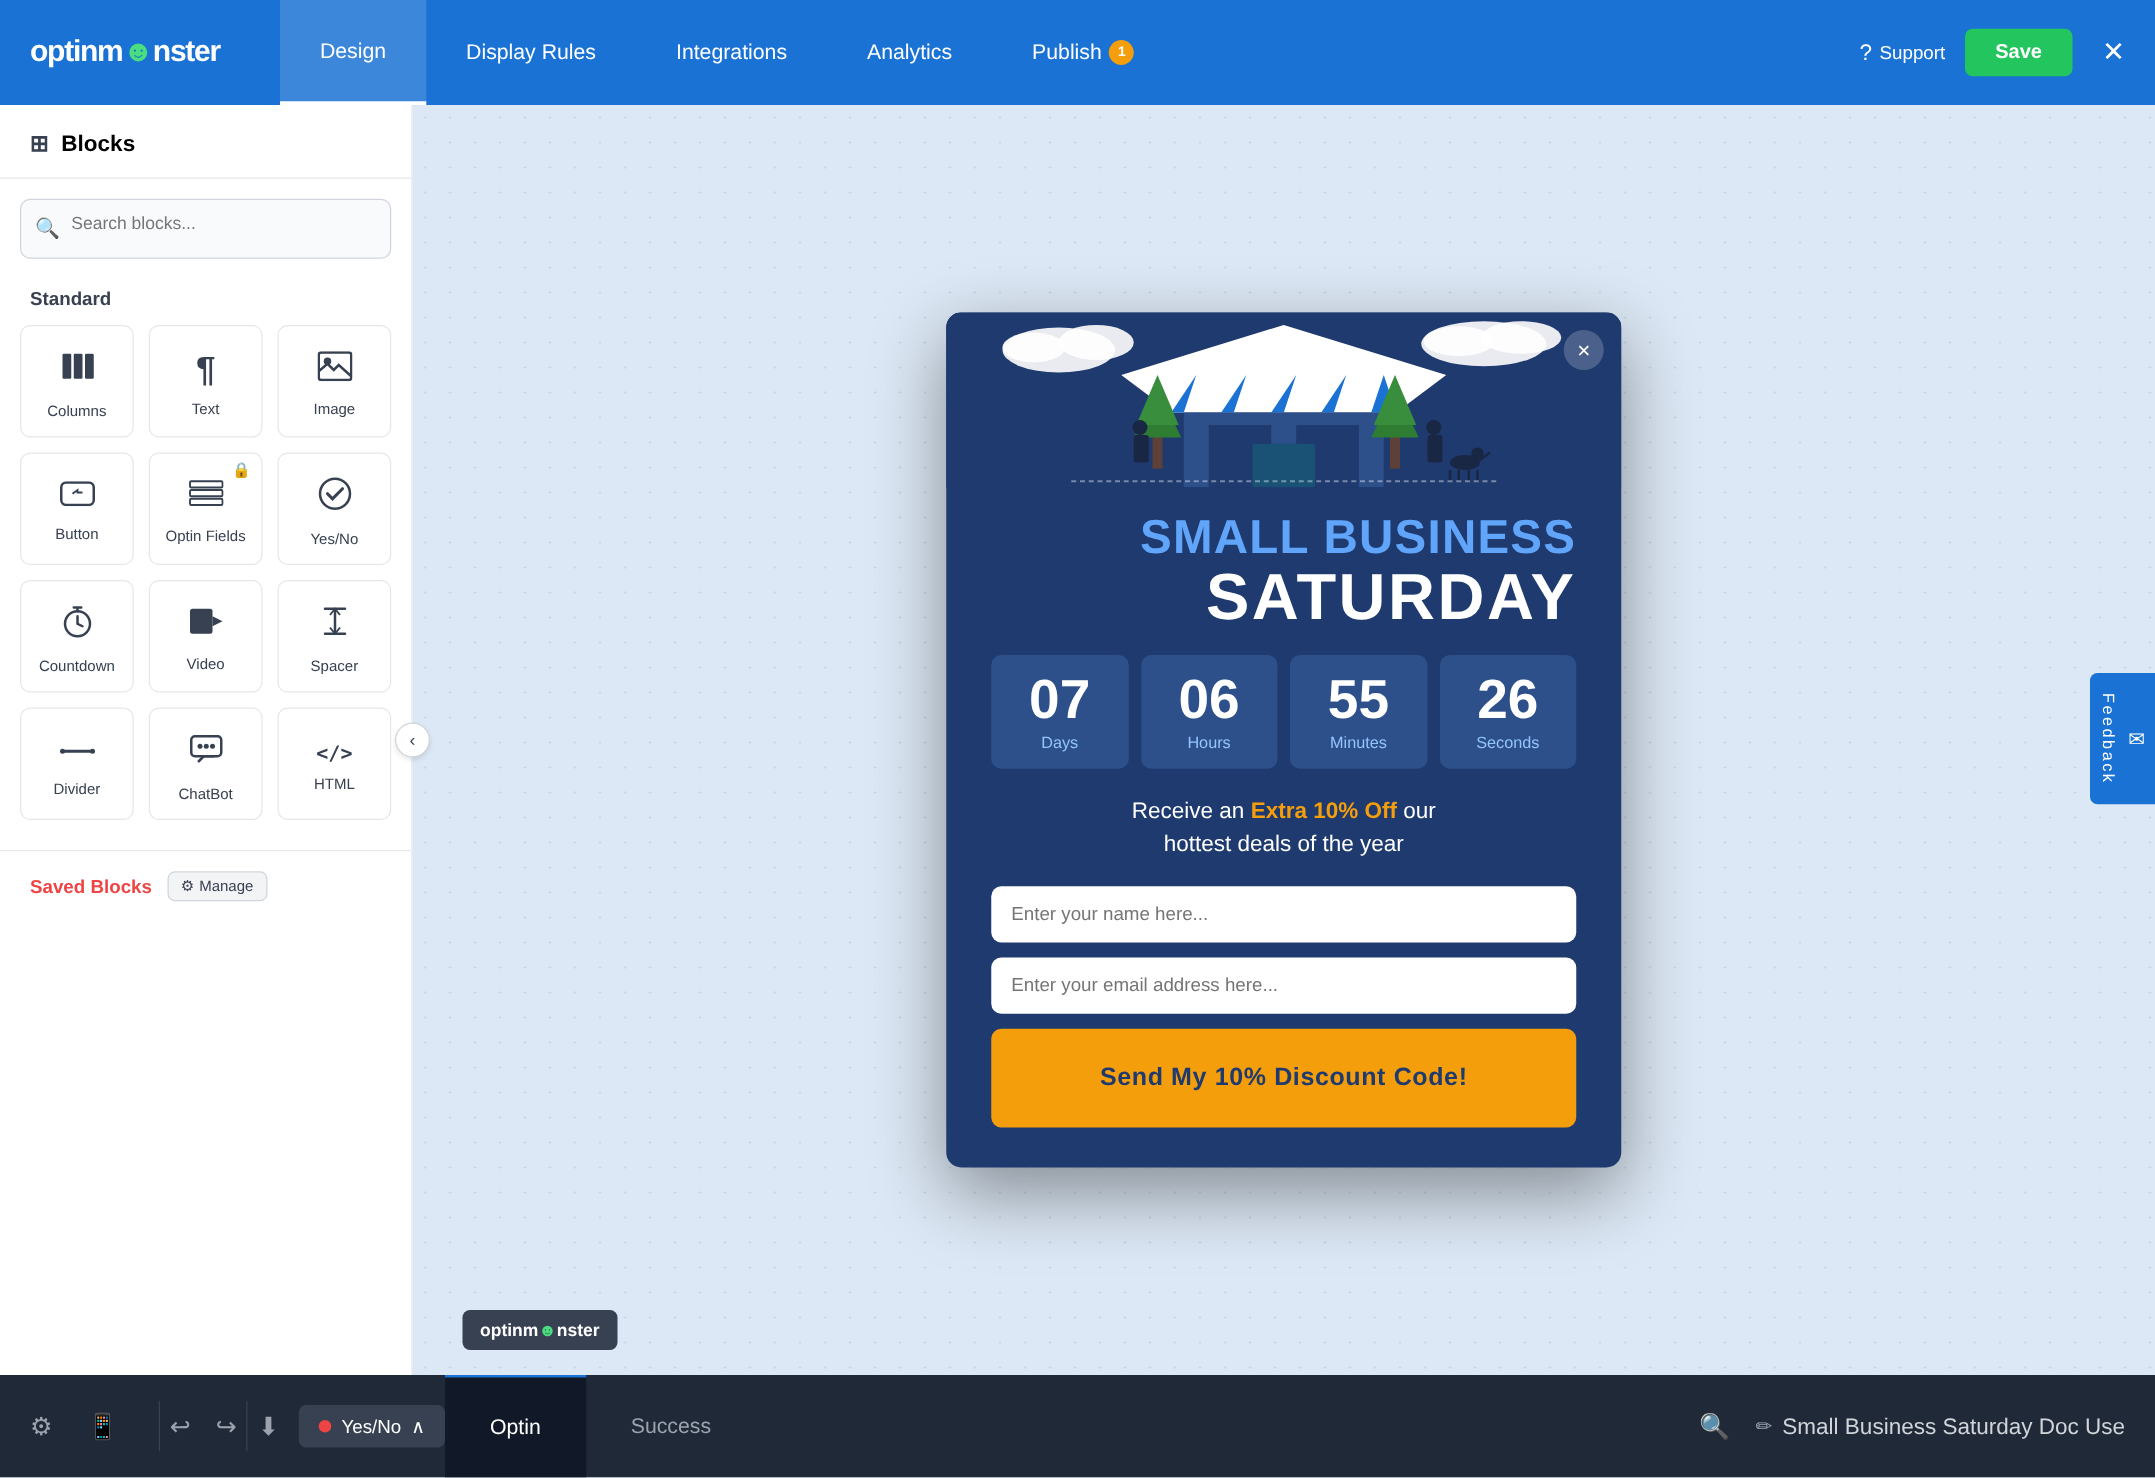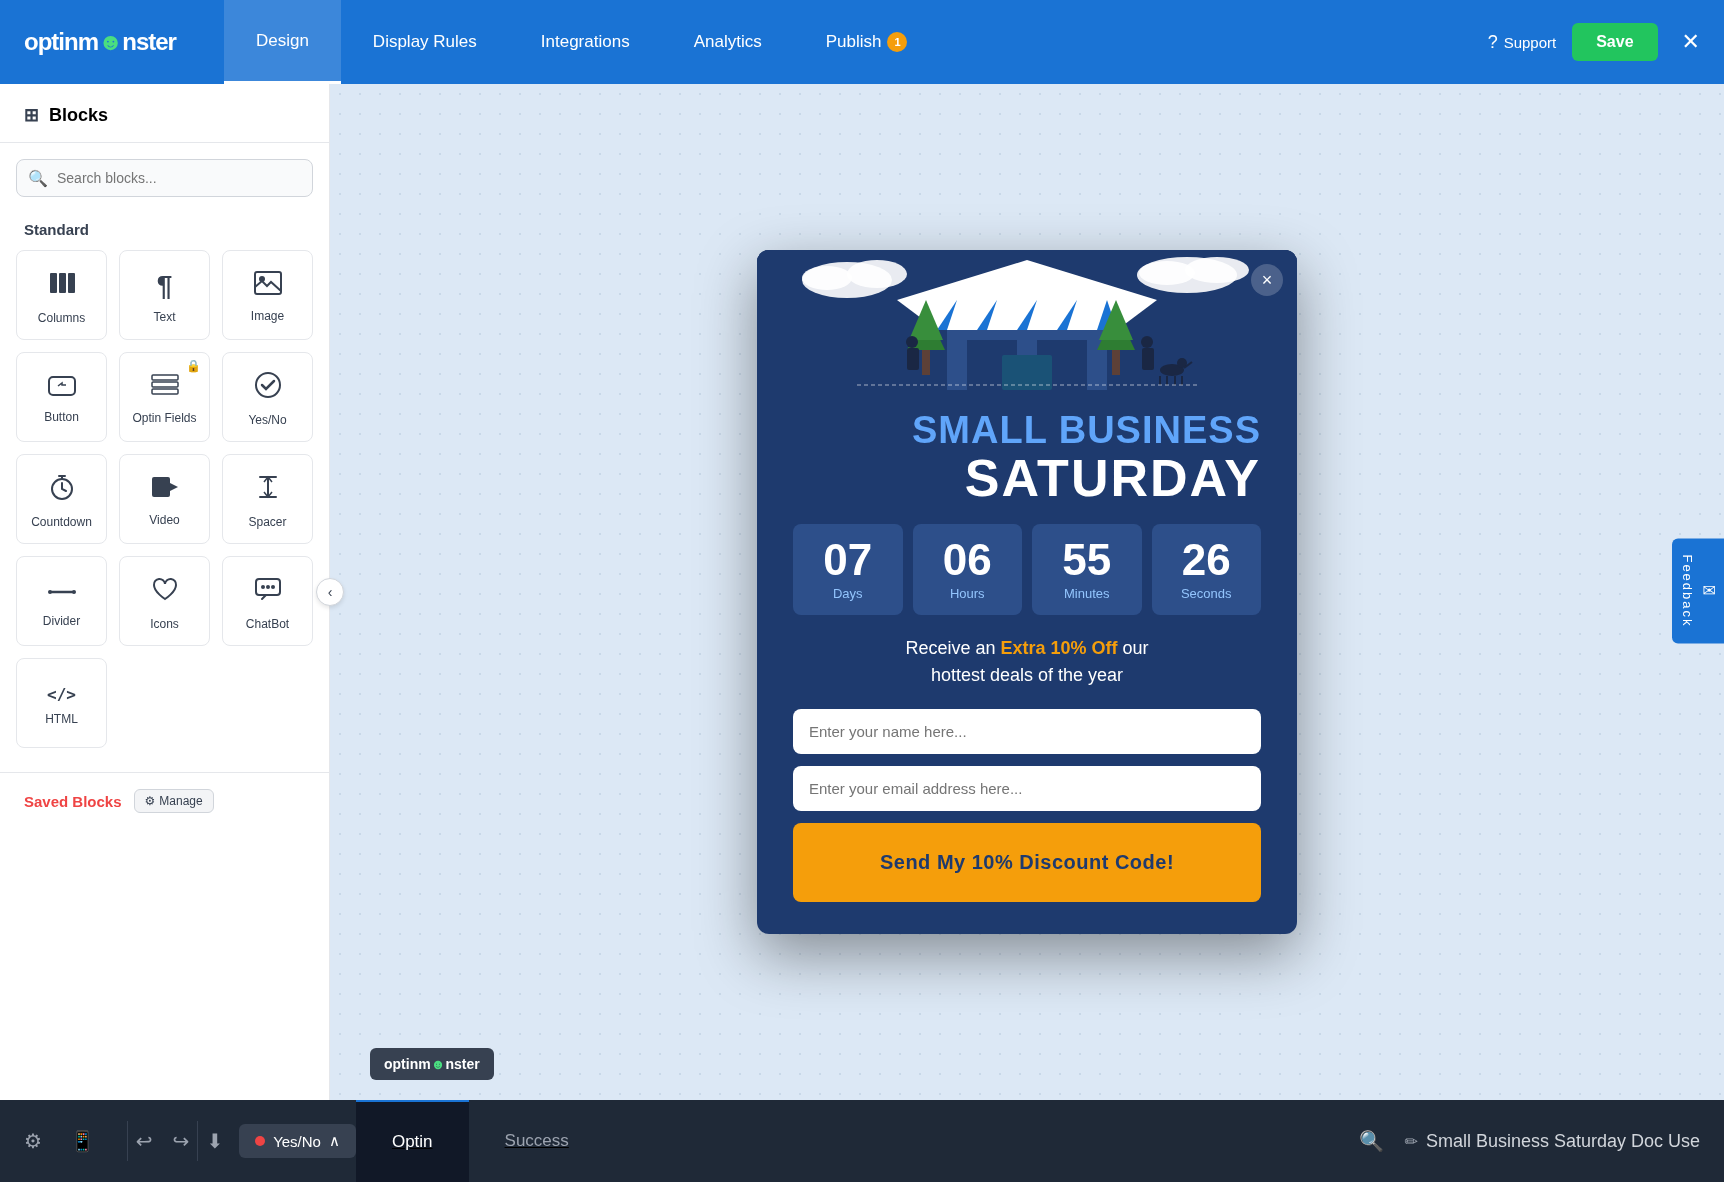--- a/index.html
+++ b/index.html
@@ -55,21 +55,21 @@
     }
     .sidebar-header {
       padding: 20px 24px 16px; border-bottom: 1px solid #e5e7eb;
       display: flex; align-items: center; gap: 10px; font-size: 18px; font-weight: 600;
     }
     .blocks-icon { font-size: 18px; color: #374151; }
     .search-box {
       margin: 16px; position: relative;
     }
     .search-box input {
-      width: 100%; padding: 10px 16px 10px 40px;
+      width: 100%; padding: 10px 16px 20px 40px;
       border: 1px solid #d1d5db; border-radius: 8px; font-size: 14px;
       background: #f9fafb; color: #374151; outline: none;
     }
     .search-icon-pos {
       position: absolute; left: 12px; top: 50%; transform: translateY(-50%);
       color: #9ca3af; font-size: 16px;
     }
     .section-label {
       padding: 8px 24px 12px; font-size: 15px; font-weight: 600; color: #374151;
     }
@@ -207,21 +207,21 @@
       color: #9ca3af; font-size: 20px; cursor: pointer;
     }
     .bottom-separator { width: 1px; height: 40px; background: #374151; margin: 0 8px; }
     .bottom-undo-redo { display: flex; gap: 20px; }
     .yes-no-toggle {
       display: flex; align-items: center; gap: 8px;
       background: #374151; border-radius: 6px; padding: 8px 16px;
       color: white; font-size: 15px; cursor: pointer; margin-left: 16px;
     }
     .yes-no-dot { width: 10px; height: 10px; background: #ef4444; border-radius: 50%; }
-    .view-tabs { display: flex; text-decoration: underline; }
+    .view-tabs { display: flex; }
     .view-tab {
       padding: 0 36px; height: 82px; display: flex; align-items: center;
       font-size: 17px; cursor: pointer; color: #9ca3af;
     }
     .view-tab.active { background: #111827; color: white; border-top: 2px solid #1a73d4; }
     .bottom-right {
       margin-left: auto; display: flex; align-items: center; gap: 20px;
     }
     .search-bottom { color: #9ca3af; font-size: 20px; cursor: pointer; }
     .doc-label {
@@ -365,28 +365,20 @@
         <span class="block-icon">
           <svg width="28" height="16" viewBox="0 0 28 16" fill="none">
               <path d="M2 8h24" stroke="#374151" stroke-width="2.5" stroke-linecap="round"></path>
               <circle cx="2" cy="8" r="2" fill="#374151"></circle>
               <circle cx="26" cy="8" r="2" fill="#374151"></circle>
             </svg>
         </span>
         <span class="block-label">Divider</span>
       </div>
 
-      <div class="block-item">
-        <span class="block-icon">
-          <svg width="28" height="28" viewBox="0 0 28 28" fill="none">
-              <path d="M14 24C14 24 3 17 3 10a5 5 0 0 1 11-1 5 5 0 0 1 11 1c0 7-11 14-11 14z" stroke="#374151" stroke-width="2" fill="none"></path>
-            </svg>
-        </span>
-        <span class="block-label">Icons</span>
-      </div>
 
       <div class="block-item">
         <span class="block-icon">
           <svg width="28" height="28" viewBox="0 0 28 28" fill="none">
               <rect x="2" y="4" width="24" height="16" rx="3" stroke="#374151" stroke-width="2"></rect>
               <path d="M8 24l4-4h8" stroke="#374151" stroke-width="2" stroke-linecap="round"></path>
               <circle cx="9" cy="12" r="2" fill="#374151"></circle>
               <circle cx="14" cy="12" r="2" fill="#374151"></circle>
               <circle cx="19" cy="12" r="2" fill="#374151"></circle>
             </svg>

